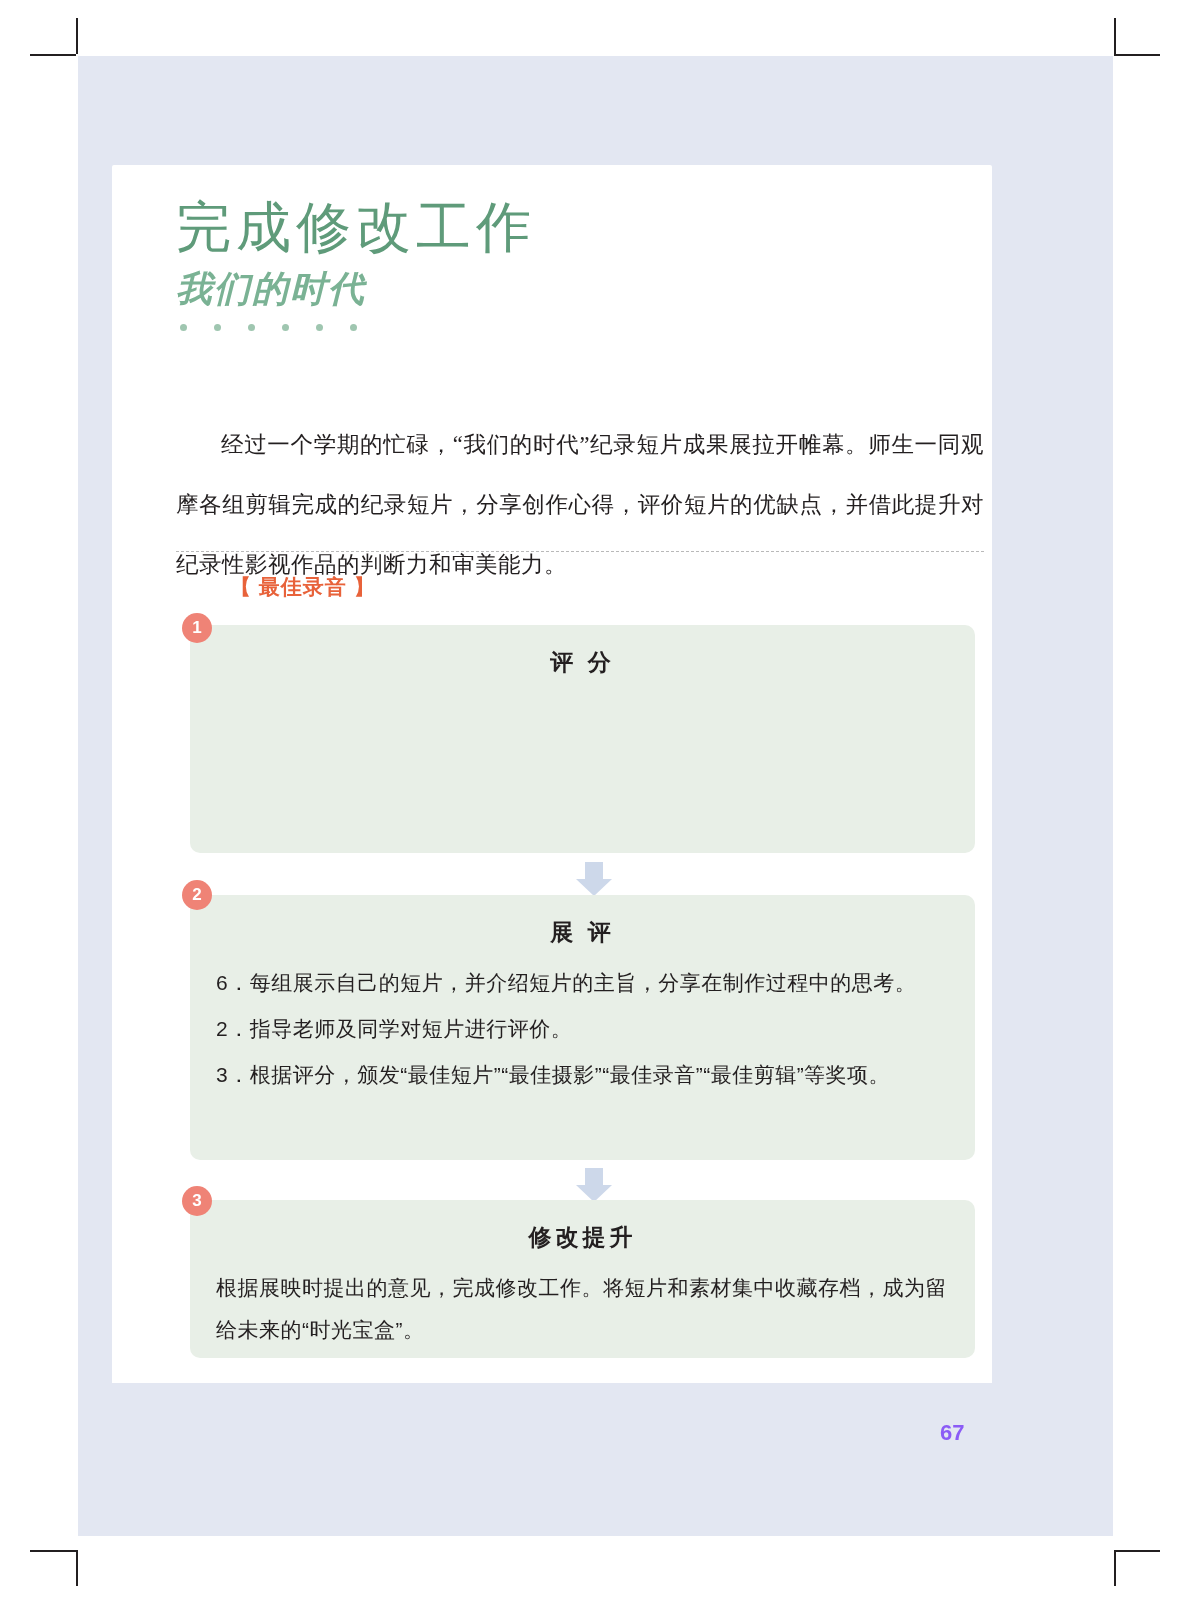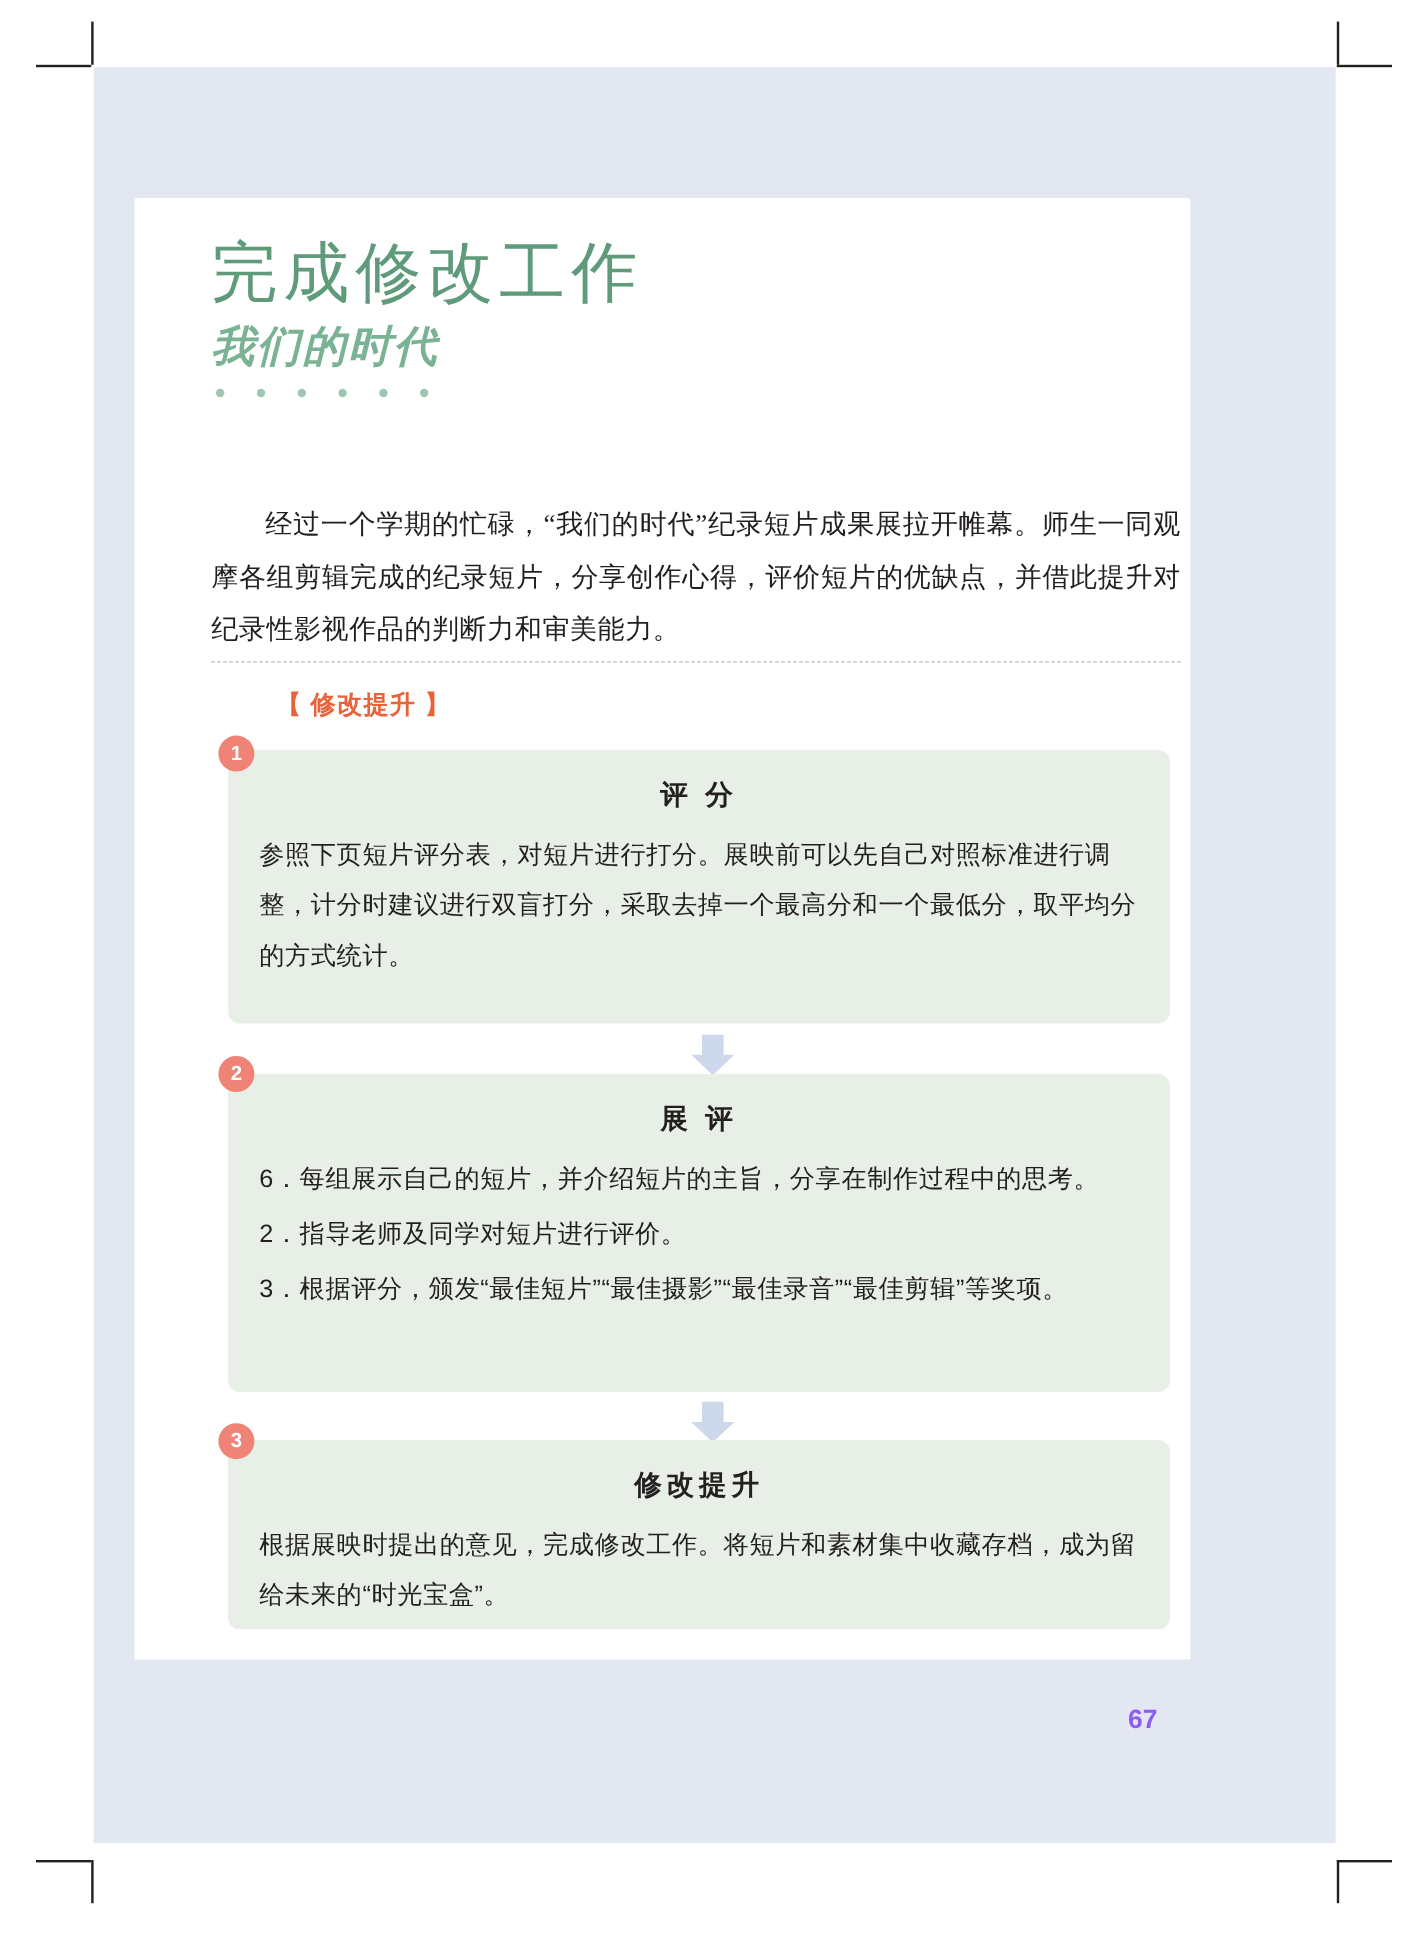--- a/index.html
+++ b/index.html
@@ -85,21 +85,21 @@
     border-radius: 50%;
   }
 
   
   .intro {
     position: absolute;
     left: 176px;
     top: 415px;
     width: 808px;
     font-size: 22.5px;
-    line-height: 44px;
+    line-height: 60px;
     color: #231f20;
     text-align: justify;
     text-indent: 2em;
     letter-spacing: 0.5px;
   }
 
   .divider {
     position: absolute;
     left: 176px;
     top: 551px;
@@ -216,28 +216,25 @@
       <i></i>
       <i></i>
       <i></i>
   </div>
 </div>
 
 <div class="intro">经过一个学期的忙碌，“我们的时代”纪录短片成果展拉开帷幕。师生一同观摩各组剪辑完成的纪录短片，分享创作心得，评价短片的优缺点，并借此提升对纪录性影视作品的判断力和审美能力。</div>
 
 <div class="divider"></div>
 
-<div class="sec-tag">【 修改提升 】</div>
+<div class="sec-tag">【 最佳录音 】</div>
 
 <div class="badge" style="left:182px;top:613px;">1</div>
 <div class="block" style="top:625px;height:228px;">
   <div class="block-title">评 分</div>
-  <div class="block-body">
-    <p>参照下页短片评分表，对短片进行打分。展映前可以先自己对照标准进行调整，计分时建议进行双盲打分，采取去掉一个最高分和一个最低分，取平均分的方式统计。</p>
-  </div>
 </div>
 
 <svg class="arrow" style="top:862px;" viewBox="0 0 36 34">
   <polygon points="9,0 27,0 27,17 36,17 18,34 0,17 9,17" fill="#cdd8ea"></polygon>
 </svg>
 
 <div class="badge" style="left:182px;top:880px;">2</div>
 <div class="block" style="top:895px;height:265px;">
   <div class="block-title">展 评</div>
   <div class="block-body">

